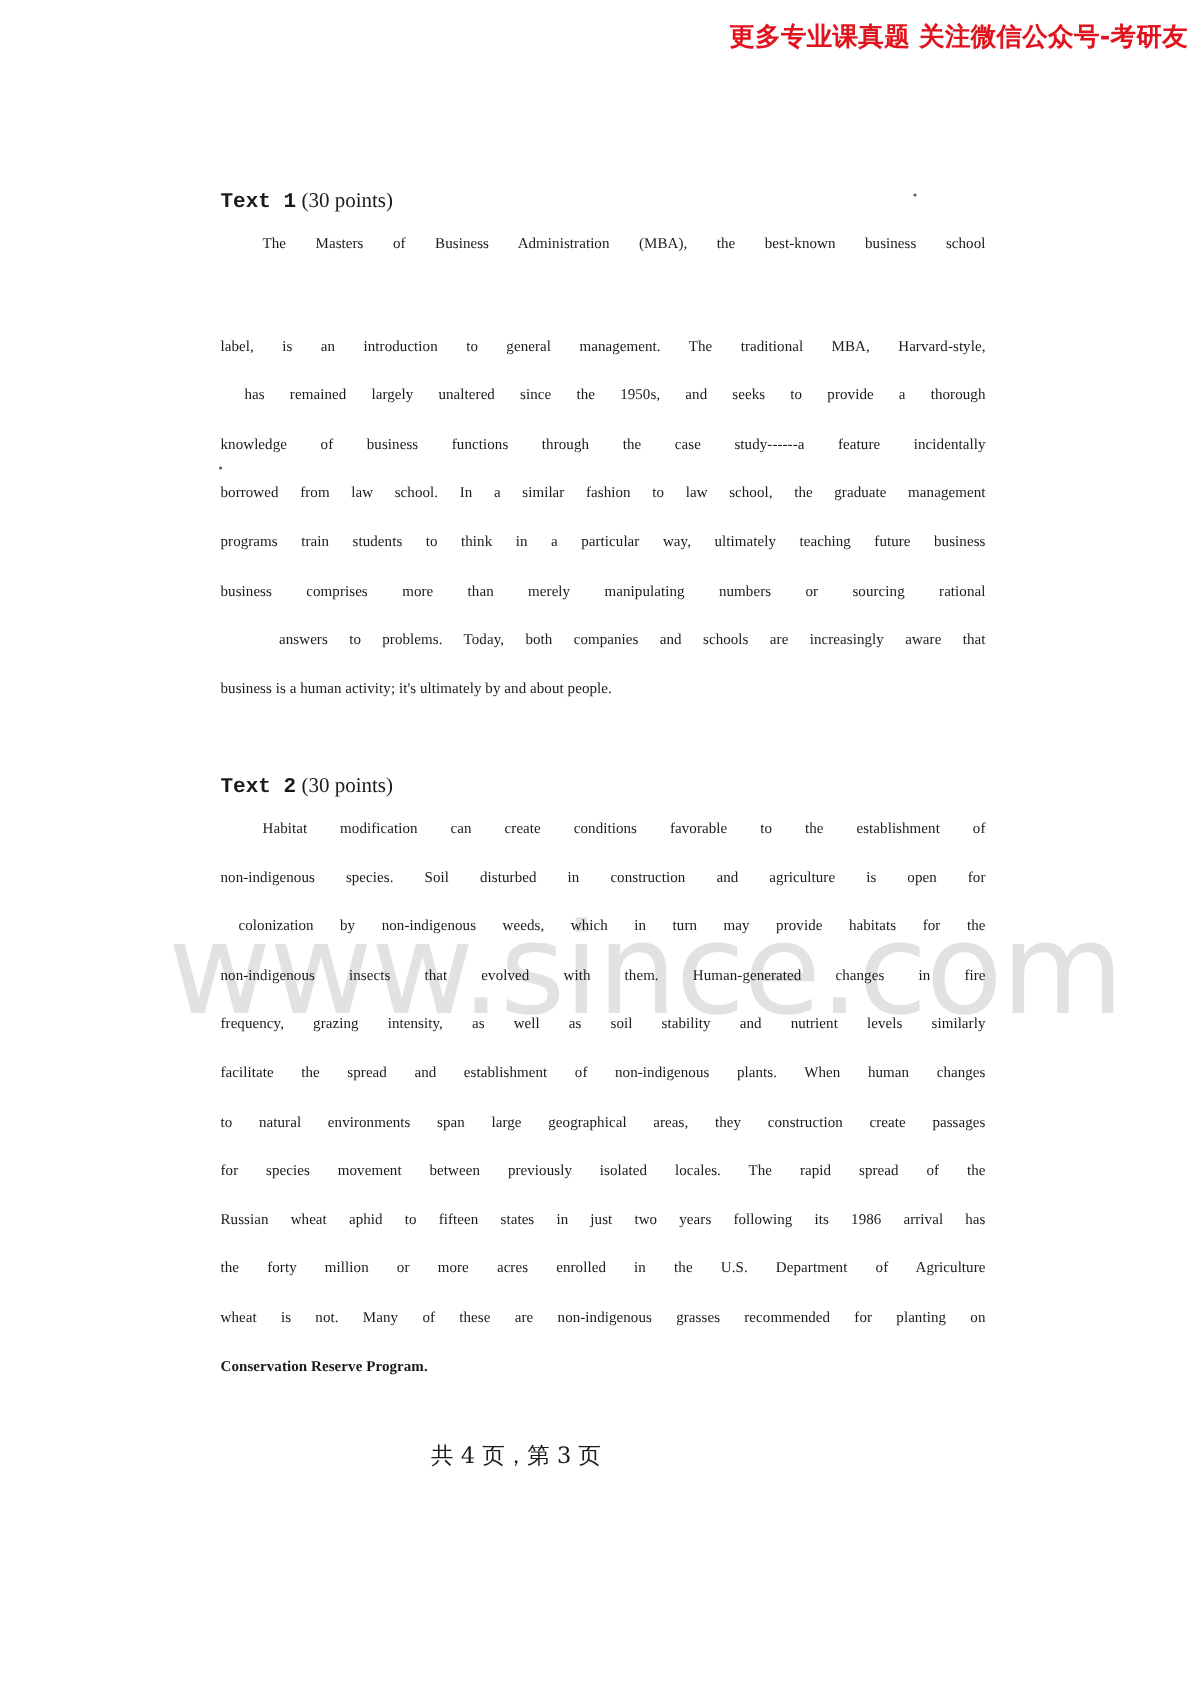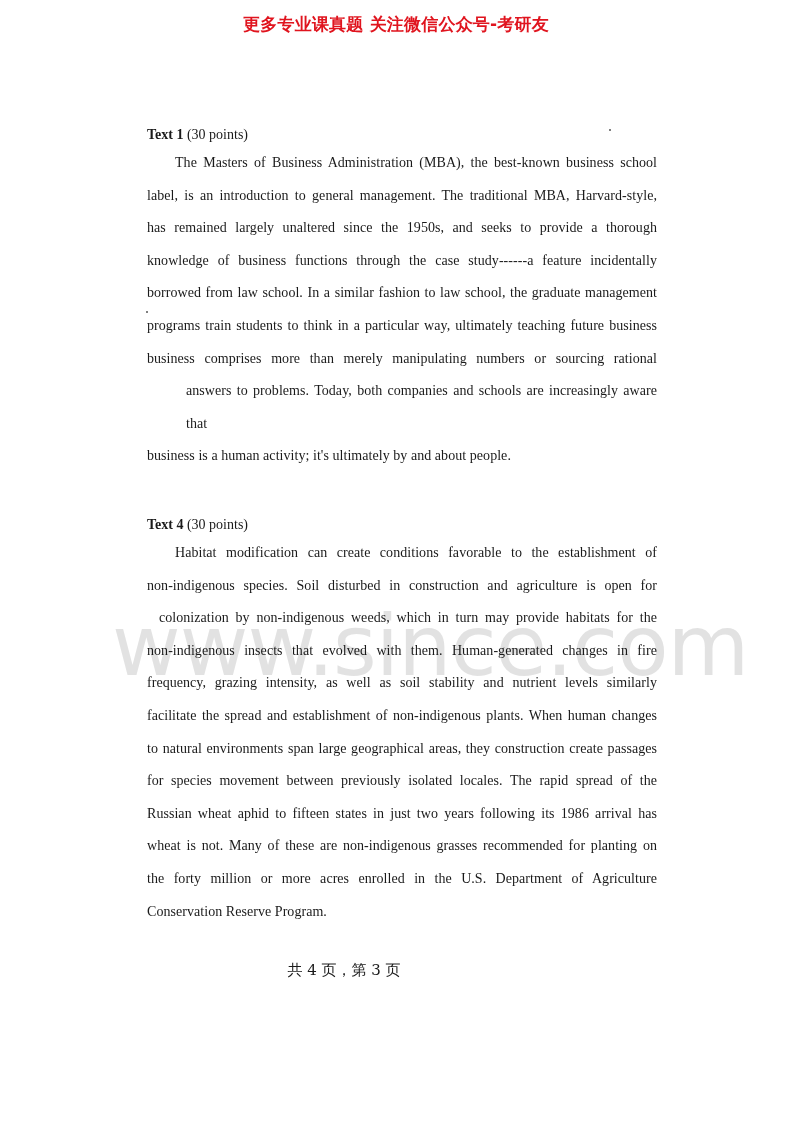--- a/index.html
+++ b/index.html
@@ -13,44 +13,45 @@
       position: relative;
       overflow: hidden;
       font-family: "Liberation Serif", serif;
       color: #1a1a1a;
     }
     .header-banner {
       position: absolute;
       top: 13px;
       left: 0;
       width: 792px;
-      text-align: center;
+      text-align: right;
       font-family: "DejaVu Sans", sans-serif;
       font-weight: bold;
       font-size: 17px;
       color: #e0141e;
       letter-spacing: 0.2px;
     }
     .page {
       position: absolute;
       top: 120px;
       left: 147px;
       width: 510px;
     }
     .section-title {
       font-size: 14px;
       line-height: 20px;
       margin: 0 0 0 0;
       height: 22px;
     }
     .section-title .bold {
       font-weight: bold;
+      font-family: Liberation Mono, monospace;
     }
     .para {
-      font-size: 14px;
+      font-size: 10px;
       line-height: 32.6px;
       text-align: justify;
       text-indent: 28px;
       margin: 0;
       letter-spacing: 0.05px;
     }
     .section-1 { position: absolute; top: 5px; left: 0; width: 510px; }
     .section-2 { position: absolute; top: 395px; left: 0; width: 510px; }
     .section-1 .para { margin-top: 0px; }
     .footer-page {
@@ -94,49 +95,49 @@
 
 <div class="page">
 
   <div class="section-1">
     <div class="section-title">
       <span class="bold">Text 1</span>
       <span>(30 points)</span>
     </div>
     <p class="para" id="p1" style="text-indent: 0px;">
         <span style="display: block; text-align: justify; text-align-last: justify; text-indent: 28px; white-space: normal;">The Masters of Business Administration (MBA), the best-known business school</span>
-        <span style="display: block; text-align: justify; text-align-last: justify; text-indent: 0px; white-space: normal;">label, is an introduction to general management. The traditional MBA, Harvard-style,</span>
-        <span style="display: block; text-align: justify; text-align-last: justify; text-indent: 0px; white-space: normal;">has remained largely unaltered since the 1950s, and seeks to provide a thorough</span>
+        <span style="display: block; text-align: justify; text-align-last: justify; text-indent: 0px; white-space: normal; margin-top: 36px;">label, is an introduction to general management. The traditional MBA, Harvard-style,</span>
+        <span style="display: block; text-align: justify; text-align-last: justify; text-indent: 0px; white-space: normal; margin-left: 16px;">has remained largely unaltered since the 1950s, and seeks to provide a thorough</span>
         <span style="display: block; text-align: justify; text-align-last: justify; text-indent: 0px; white-space: normal;">knowledge of business functions through the case study------a feature incidentally</span>
         <span style="display: block; text-align: justify; text-align-last: justify; text-indent: 0px; white-space: normal;">borrowed from law school. In a similar fashion to law school, the graduate management</span>
         <span style="display: block; text-align: justify; text-align-last: justify; text-indent: 0px; white-space: normal;">programs train students to think in a particular way, ultimately teaching future business</span>
         <span style="display: block; text-align: justify; text-align-last: justify; text-indent: 0px; white-space: normal;">business comprises more than merely manipulating numbers or sourcing rational</span>
         <span style="display: block; text-align: justify; text-align-last: justify; text-indent: 0px; white-space: normal; margin-left: 39px;">answers to problems. Today, both companies and schools are increasingly aware that</span>
         <span style="display: block; text-align: left; text-align-last: left; text-indent: 0px; white-space: normal;">business is a human activity; it's ultimately by and about people.</span>
       </p>
   </div>
 
   <div class="section-2">
     <div class="section-title">
-      <span class="bold">Text 4</span>
+      <span class="bold">Text 2</span>
       <span>(30 points)</span>
     </div>
     <p class="para" id="p2" style="text-indent: 0px;">
         <span style="display: block; text-align: justify; text-align-last: justify; text-indent: 28px; white-space: normal;">Habitat modification can create conditions favorable to the establishment of</span>
         <span style="display: block; text-align: justify; text-align-last: justify; text-indent: 0px; white-space: normal;">non-indigenous species. Soil disturbed in construction and agriculture is open for</span>
         <span style="display: block; text-align: justify; text-align-last: justify; text-indent: 0px; white-space: normal; margin-left: 12px;">colonization by non-indigenous weeds, which in turn may provide habitats for the</span>
         <span style="display: block; text-align: justify; text-align-last: justify; text-indent: 0px; white-space: normal;">non-indigenous insects that evolved with them. Human-generated changes in fire</span>
         <span style="display: block; text-align: justify; text-align-last: justify; text-indent: 0px; white-space: normal;">frequency, grazing intensity, as well as soil stability and nutrient levels similarly</span>
         <span style="display: block; text-align: justify; text-align-last: justify; text-indent: 0px; white-space: normal;">facilitate the spread and establishment of non-indigenous plants. When human changes</span>
         <span style="display: block; text-align: justify; text-align-last: justify; text-indent: 0px; white-space: normal;">to natural environments span large geographical areas, they construction create passages</span>
         <span style="display: block; text-align: justify; text-align-last: justify; text-indent: 0px; white-space: normal;">for species movement between previously isolated locales. The rapid spread of the</span>
         <span style="display: block; text-align: justify; text-align-last: justify; text-indent: 0px; white-space: normal;">Russian wheat aphid to fifteen states in just two years following its 1986 arrival has</span>
+        <span style="display: block; text-align: justify; text-align-last: justify; text-indent: 0px; white-space: normal;">the forty million or more acres enrolled in the U.S. Department of Agriculture</span>
         <span style="display: block; text-align: justify; text-align-last: justify; text-indent: 0px; white-space: normal;">wheat is not. Many of these are non-indigenous grasses recommended for planting on</span>
-        <span style="display: block; text-align: justify; text-align-last: justify; text-indent: 0px; white-space: normal;">the forty million or more acres enrolled in the U.S. Department of Agriculture</span>
-        <span style="display: block; text-align: right; text-align-last: left; text-indent: 0px; white-space: normal;">Conservation Reserve Program.</span>
+        <span style="display: block; text-align: right; text-align-last: left; text-indent: 0px; white-space: normal; font-weight: bold;">Conservation Reserve Program.</span>
       </p>
   </div>
 
 </div>
 
 <div class="stray-dot" style="top:129px; left:609px;"></div>
 <div class="stray-dot" style="top:311px; left:146px;"></div>
 
 <div class="footer-page">共 4 页，第 3 页</div>
 

